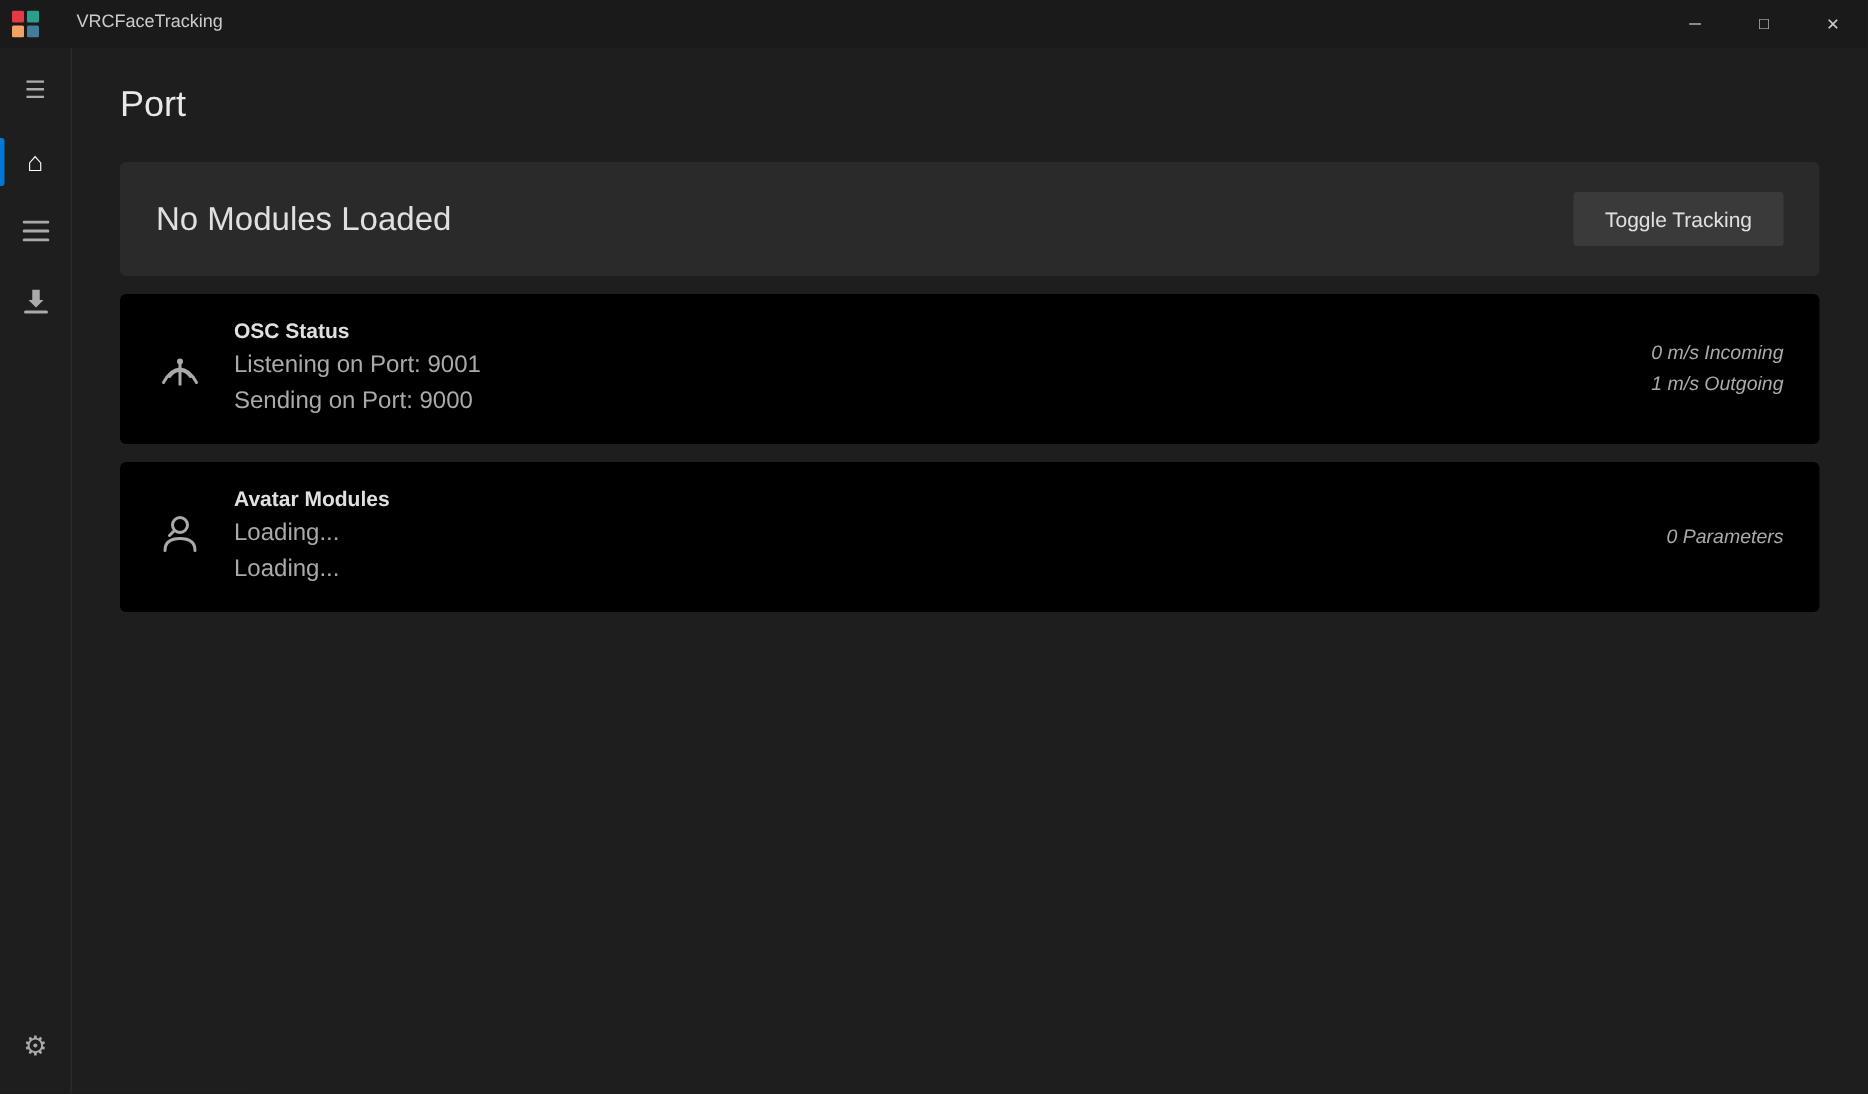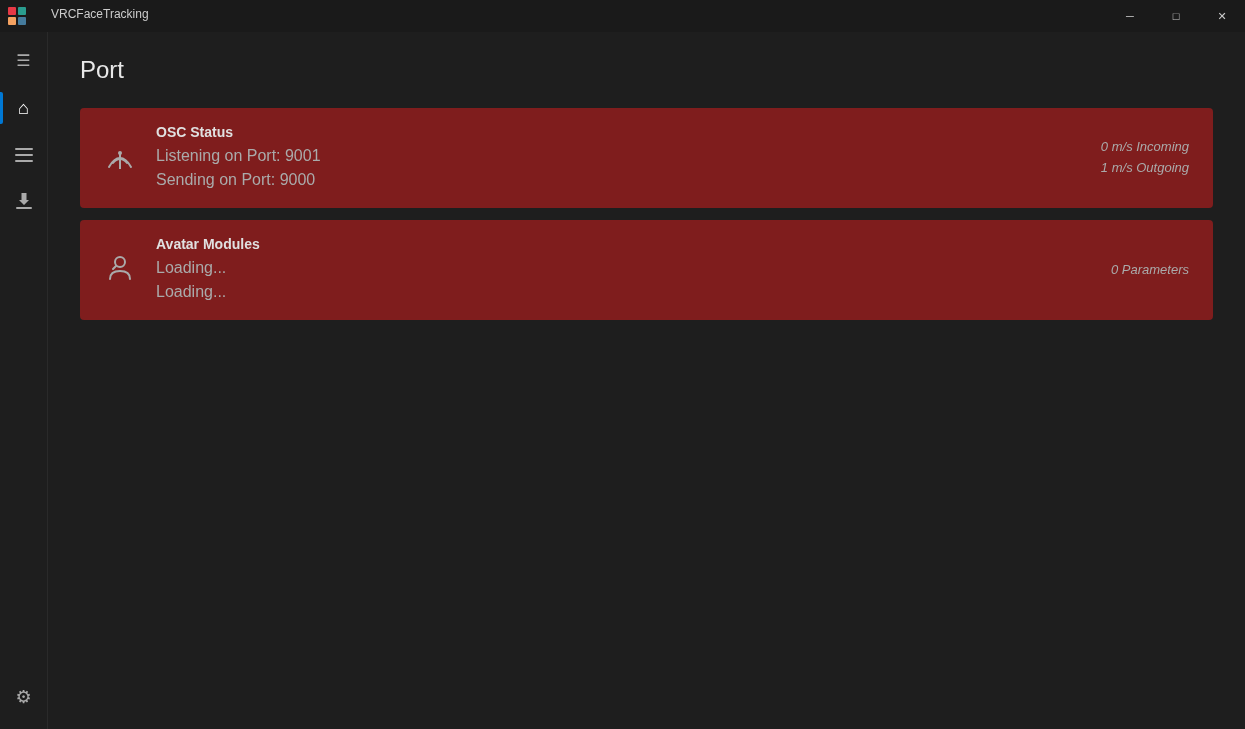--- a/index.html
+++ b/index.html
@@ -143,21 +143,21 @@
       color: #e0e0e0;
       padding: 10px 20px;
       font-size: 14px;
       cursor: pointer;
       border-radius: 2px;
       min-width: 140px;
     }
 
     
     .status-card {
-      background: #7f1d1d;
+      background: #000000;
       border-radius: 4px;
       padding: 16px 24px;
       margin-bottom: 12px;
       display: flex;
       align-items: center;
       gap: 20px;
     }
     .status-icon {
       color: #aaaaaa;
       font-size: 24px;
@@ -242,20 +242,24 @@
     <div class="sidebar-bottom">
       <button class="sidebar-btn" title="Settings">
         <span style="font-size:18px;">⚙</span>
       </button>
     </div>
   </nav>
 
   <main class="content">
     <h1 class="page-title">Port</h1>
 
+    <div class="card">
+      <span class="card-main-text">No Modules Loaded</span>
+      <button class="toggle-btn">Toggle Tracking</button>
+    </div>
 
     <div class="status-card">
       <div class="status-icon">
         
         <svg width="28" height="28" viewBox="0 0 28 28" fill="none" stroke="#aaaaaa" stroke-width="2">
           <line x1="14" y1="28" x2="14" y2="12" stroke-linecap="round"></line>
 
           <path d="M7 22 Q10 18 14 18 Q18 18 21 22" fill="none" stroke-linecap="round"></path>
           <path d="M3 26 Q8 17 14 17 Q20 17 25 26" fill="none" stroke-linecap="round"></path>
           <circle cx="14" cy="12" r="2" fill="#aaaaaa" stroke="none"></circle>

